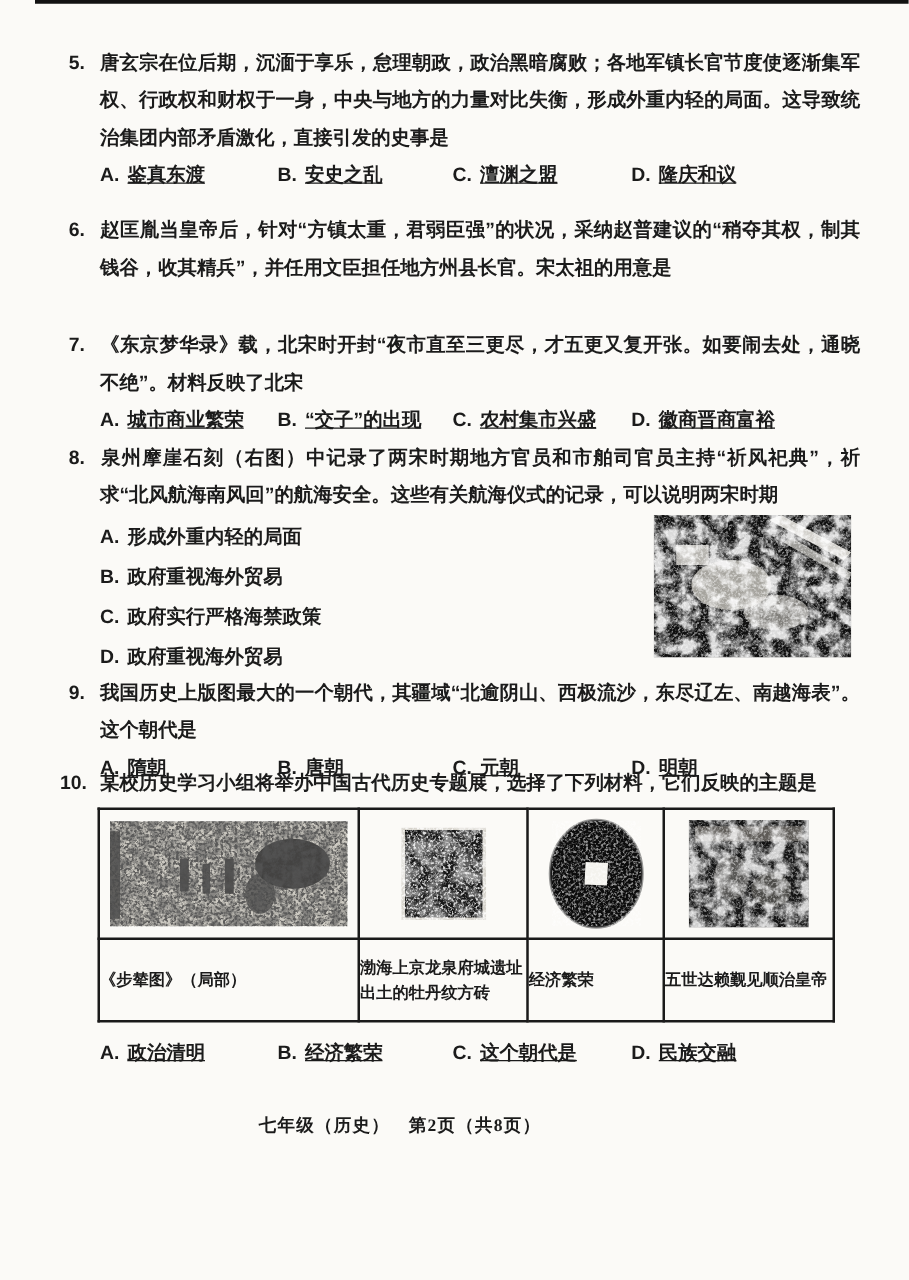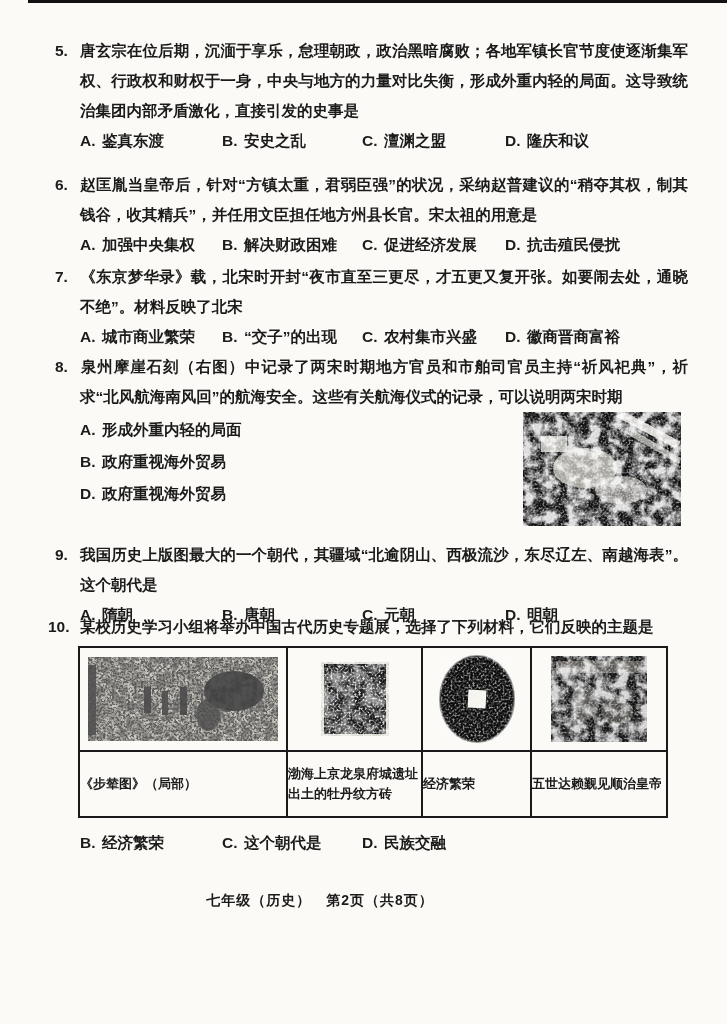--- a/index.html
+++ b/index.html
@@ -10,38 +10,38 @@
     color:#1b1b1b;
   }
   .page{position:relative;width:727px;height:1024px;background:#fbfaf7;}
   .topline{position:absolute;top:0;left:28px;right:0;height:3px;background:#121212;}
   .q{position:absolute;left:55px;right:39px;font-size:15.5px;font-weight:700;line-height:30px;}
   .q10{left:48px;}
   .qbody{padding-left:25px;text-indent:-25px;text-align:justify;}
   .q10 .qbody{padding-left:32px;text-indent:-32px;}
   .qnum{display:inline-block;width:25px;text-indent:0;}
   .q10 .qnum{width:32px;}
-  .opts{display:grid;grid-template-columns:142px 140px 143px 1fr;margin-left:25px;}
+  .opts{display:grid;grid-template-columns:142px 140px 143px 1fr;margin-left:25px;text-decoration:underline;}
   .q10 .opts{margin-left:32px;}
   .opt{white-space:nowrap;}
   .ol{display:inline-block;min-width:22px;font-weight:700;font-style:normal;}
   .vopts{margin-left:25px;line-height:32px;margin-top:2px;}
   .vopts .opt{display:block;}
   
   .q8img{position:absolute;top:60px;right:7px;width:158px;height:114px;}
   
   table.mat{border-collapse:collapse;table-layout:fixed;width:580px;margin:4px 0 0 30px;}
   table.mat td{border:2px solid #1a1a1a;padding:0;vertical-align:middle;}
   .imgcell{height:102px;text-align:center;}
   .capcell{height:64px;font-size:13px;font-weight:700;line-height:1.55;}
   .cap-center{text-align:left;}
   .cap-left{text-align:left;padding:2px 5px;}
   .scanimg{display:inline-block;vertical-align:middle;}
   .footer{position:absolute;top:892px;left:0;width:640px;text-align:center;
-    font-size:14px;font-weight:700;letter-spacing:1px;}
+    font-size:14px;font-weight:700;letter-spacing:1px;font-family:Liberation Serif, serif;}
 </style>
 </head>
 <body>
 
 <svg width="0" height="0" style="position:absolute" aria-hidden="true">
   <defs>
     <filter id="fw" x="-5%" y="-5%" width="110%" height="110%">
       <feTurbulence type="fractalNoise" baseFrequency="0.5" numOctaves="3" seed="7"></feTurbulence>
       <feColorMatrix type="matrix" values="0 0 0 0 1  0 0 0 0 1  0 0 0 0 1  2.2 2.2 2.2 0 -3.1"></feColorMatrix>
     </filter>
@@ -68,43 +68,38 @@
     <div class="opts">
       <span class="opt"><b class="ol">A.</b><span>鉴真东渡</span></span>
       <span class="opt"><b class="ol">B.</b><span>安史之乱</span></span>
       <span class="opt"><b class="ol">C.</b><span>澶渊之盟</span></span>
       <span class="opt"><b class="ol">D.</b><span>隆庆和议</span></span>
     </div>
   </section>
 
   <section class="q" style="top:170px">
     <div class="qbody"><span class="qnum">6.</span><span>赵匡胤当皇帝后，针对“方镇太重，君弱臣强”的状况，采纳赵普建议的“稍夺其权，制其钱谷，收其精兵”，并任用文臣担任地方州县长官。宋太祖的用意是</span></div>
-    <div class="opts">
-      <span class="opt"><b class="ol">A.</b><span>加强中央集权</span></span>
-      <span class="opt"><b class="ol">B.</b><span>解决财政困难</span></span>
-      <span class="opt"><b class="ol">C.</b><span>促进经济发展</span></span>
-      <span class="opt"><b class="ol">D.</b><span>抗击殖民侵扰</span></span>
-    </div>
   </section>
 
   <section class="q" style="top:262px">
     <div class="qbody"><span class="qnum">7.</span><span>《东京梦华录》载，北宋时开封“夜市直至三更尽，才五更又复开张。如要闹去处，通晓不绝”。材料反映了北宋</span></div>
     <div class="opts">
       <span class="opt"><b class="ol">A.</b><span>城市商业繁荣</span></span>
       <span class="opt"><b class="ol">B.</b><span>“交子”的出现</span></span>
       <span class="opt"><b class="ol">C.</b><span>农村集市兴盛</span></span>
       <span class="opt"><b class="ol">D.</b><span>徽商晋商富裕</span></span>
     </div>
   </section>
 
   <section class="q" style="top:352px">
     <div class="qbody"><span class="qnum">8.</span><span>泉州摩崖石刻（右图）中记录了两宋时期地方官员和市舶司官员主持“祈风祀典”，祈求“北风航海南风回”的航海安全。这些有关航海仪式的记录，可以说明两宋时期</span></div>
     <div class="vopts">
       <span class="opt"><b class="ol">A.</b><span>形成外重内轻的局面</span></span>
       <span class="opt"><b class="ol">B.</b><span>政府重视海外贸易</span></span>
+      <span class="opt"><b class="ol">C.</b><span>政府实行严格海禁政策</span></span>
       <span class="opt"><b class="ol">D.</b><span>政府重视海外贸易</span></span>
     </div>
     <svg class="q8img" viewBox="0 0 158 114">
       <rect width="158" height="114" fill="#101010"></rect>
       <path d="M92,4 L152,36 L158,30 L102,0 Z" fill="#e8e6e0" opacity="0.9"></path>
       <path d="M104,22 L156,52 L158,46 L110,18 Z" fill="#dcdad4" opacity="0.7"></path>
       <ellipse cx="62" cy="56" rx="32" ry="20" fill="#d8d5cd" opacity="0.75"></ellipse>
       <ellipse cx="98" cy="78" rx="26" ry="14" fill="#cfccc4" opacity="0.6"></ellipse>
       <rect x="18" y="24" width="26" height="16" fill="#e2e0da" opacity="0.8"></rect>
       <rect width="158" height="114" filter="url(#fw2)" opacity="0.85"></rect>
@@ -171,20 +166,21 @@
       <tr>
         <td class="capcell cap-center">《步辇图》（局部）</td>
         <td class="capcell cap-left">渤海上京龙泉府城遗址出土的牡丹纹方砖</td>
         <td class="capcell cap-center">经济繁荣</td>
         <td class="capcell cap-left">五世达赖觐见顺治皇帝</td>
       </tr>
     </tbody>
       </table>
 
     <div class="opts" style="margin-top:10px">
+      <span class="opt"><b class="ol">A.</b><span>政治清明</span></span>
       <span class="opt"><b class="ol">B.</b><span>经济繁荣</span></span>
       <span class="opt"><b class="ol">C.</b><span>这个朝代是</span></span>
       <span class="opt"><b class="ol">D.</b><span>民族交融</span></span>
     </div>
   </section>
 
   <div class="footer">七年级（历史）　第2页（共8页）</div>
 </div>
 
 </body></html>

